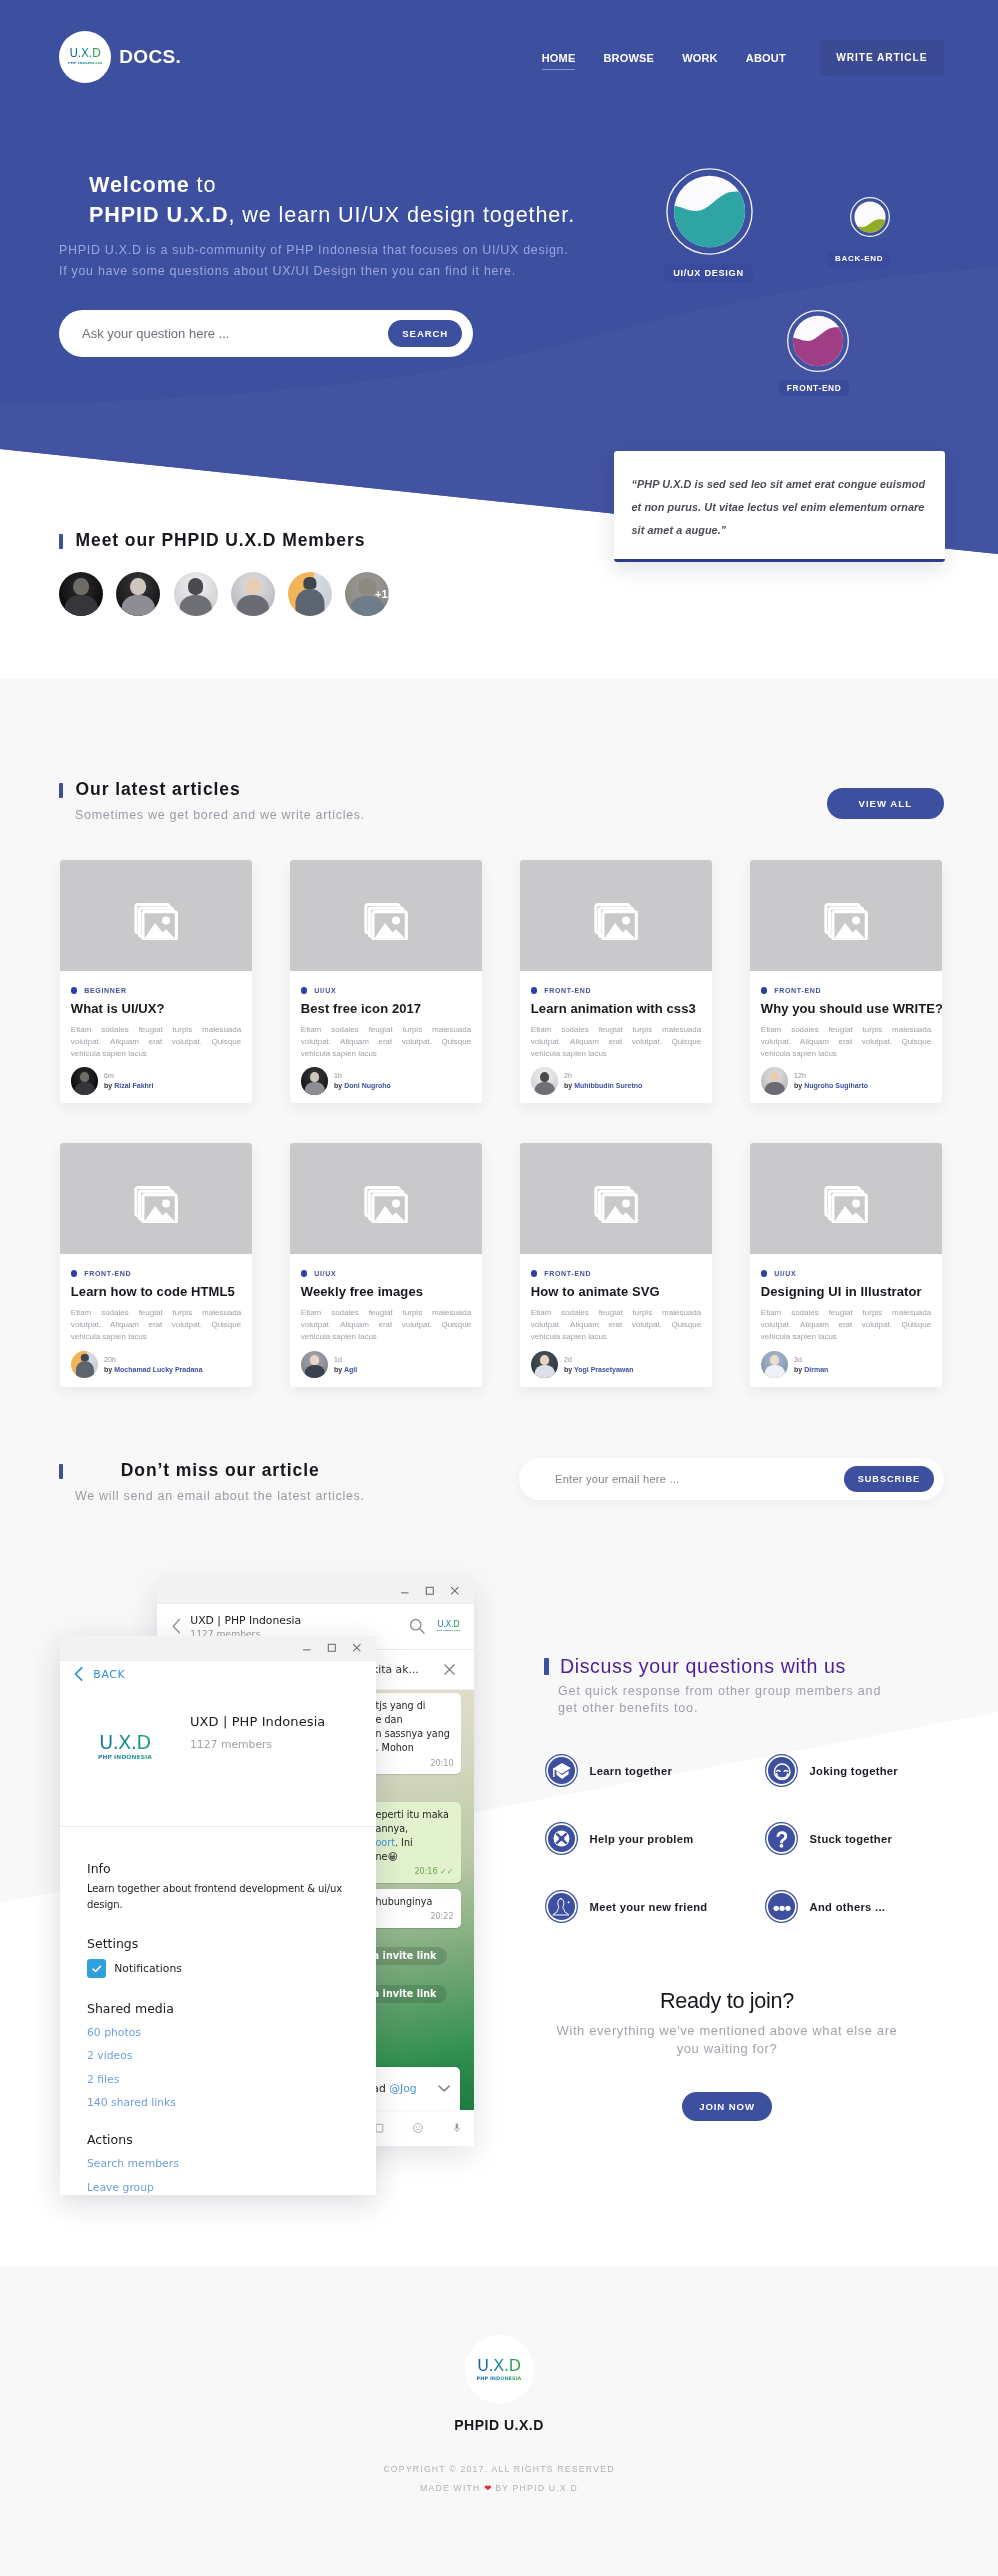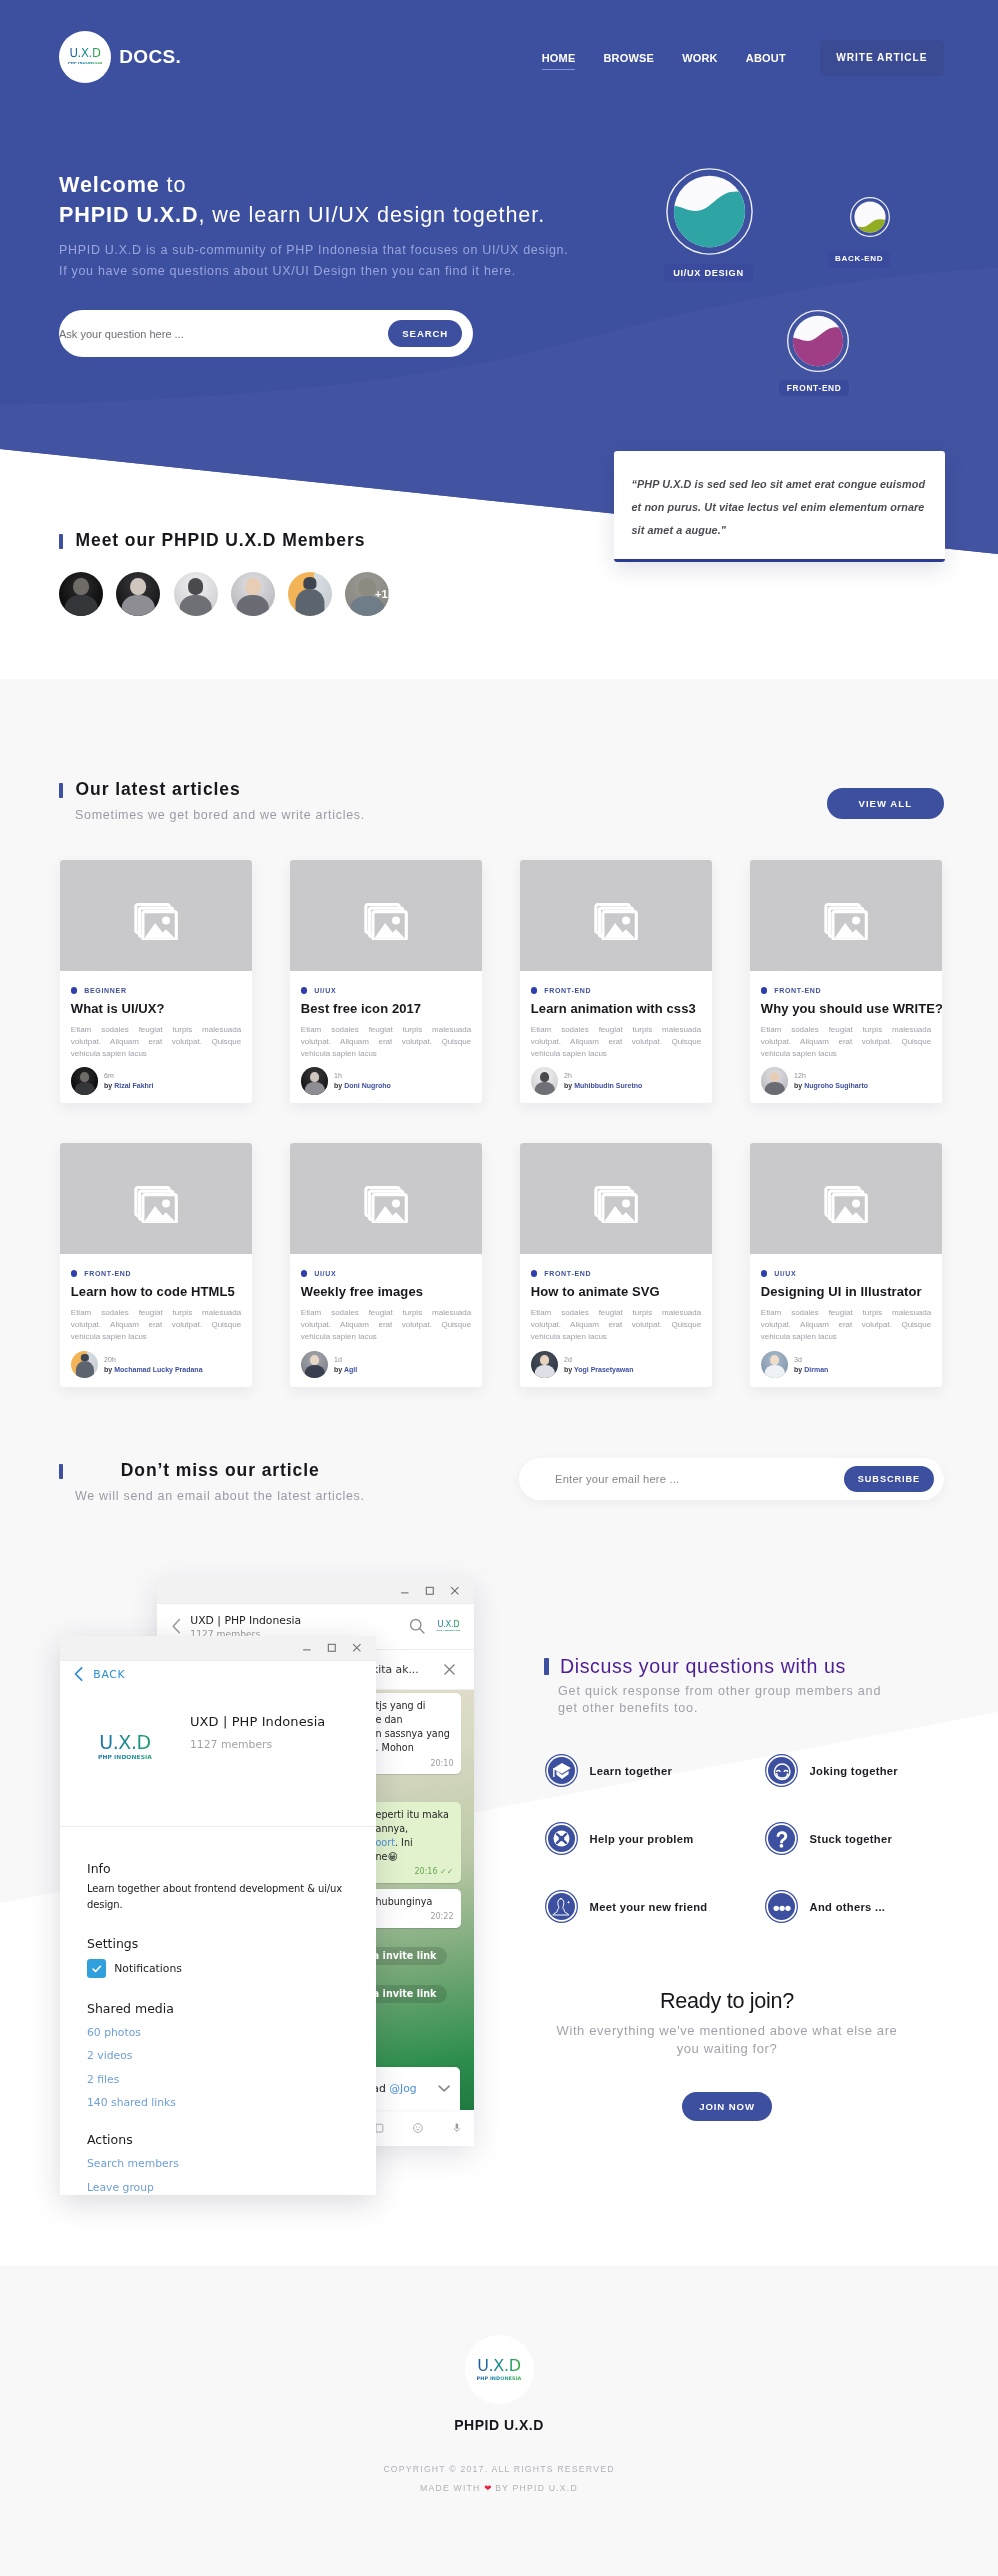--- a/index.html
+++ b/index.html
@@ -48,30 +48,30 @@
     content:""; position:absolute; left:0; right:0; bottom:0; height:1.7px; background:#8494d4;
   }
   .nav-cta {
     background:#3a4a93; color:#fff; border:none; border-radius:5px; height:36px;
     padding:0 16.6px; font-size:10.2px; font-weight:700; letter-spacing:0.9px;
     font-family:inherit; cursor:pointer; margin-left:5.8px; margin-top:-12.5px;
   }
 
   .hero-body { position:absolute; left:59px; top:170px; z-index:4; }
   .hero-title { color:#fff; font-size:21.6px; line-height:30px; font-weight:400; letter-spacing:0.9px; }
-  .hero-title b { font-weight:700; }
+  .hero-title b { font-weight:700;margin-left:30px; }
   .hero-desc { margin-top:10px; color:#9aa5dd; font-size:12.5px; line-height:21px; letter-spacing:0.7px; white-space:nowrap; }
 
   .searchbar {
     position:absolute; left:59px; top:310px; width:414px; height:47px; background:#fff;
     border-radius:24px; z-index:4; display:flex; align-items:center;
   }
   .search-input {
     border:none; outline:none; background:transparent; flex:1; font-family:inherit;
-    font-size:11px; color:#55565f; 
+    font-size:13px; color:#55565f; padding-left:23px;
   }
   .search-input::placeholder { color:#6e6f78; }
   .search-btn {
     background:#3d4f9f; color:#fff; border:none; border-radius:14px; height:27.5px;
     padding:0 14px; margin-right:10.8px; font-size:9.6px; font-weight:700;
     letter-spacing:0.9px; font-family:inherit; cursor:pointer;
   }
   .bubble-group { position:absolute; z-index:4; display:flex; flex-direction:column; align-items:flex-end; }
   .bubble-group svg { display:block; }
   .bubble-label {

